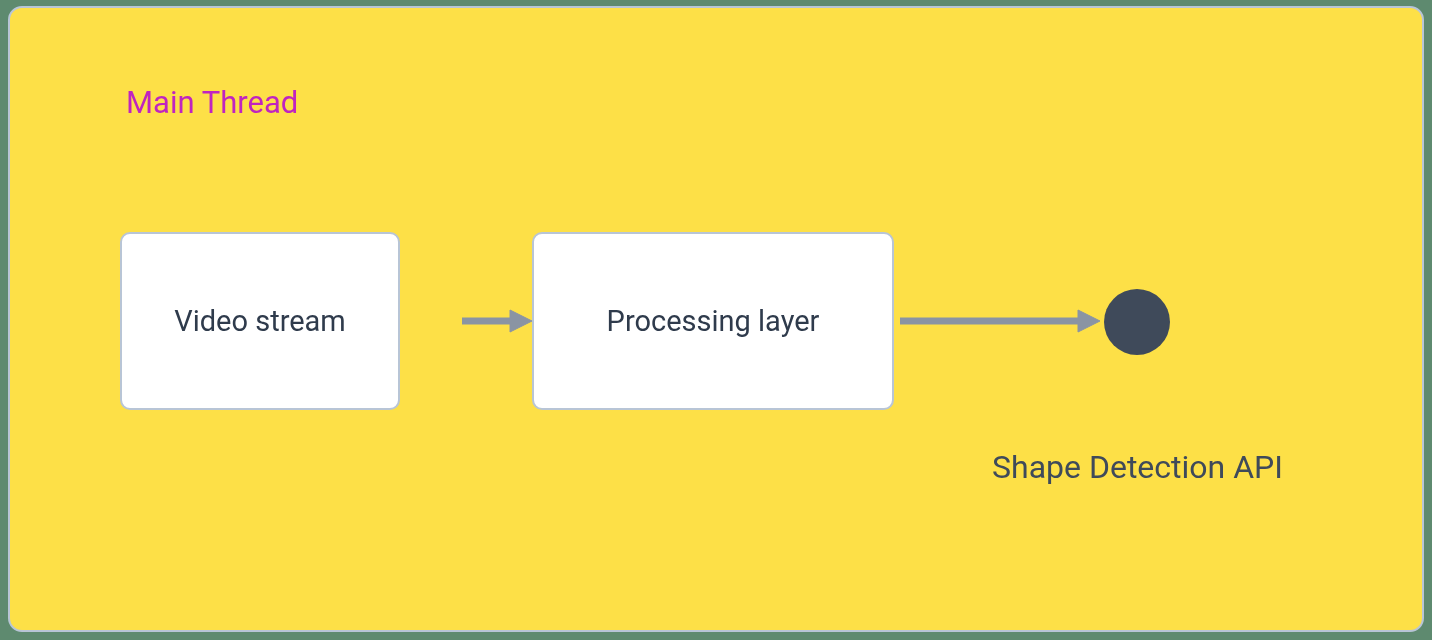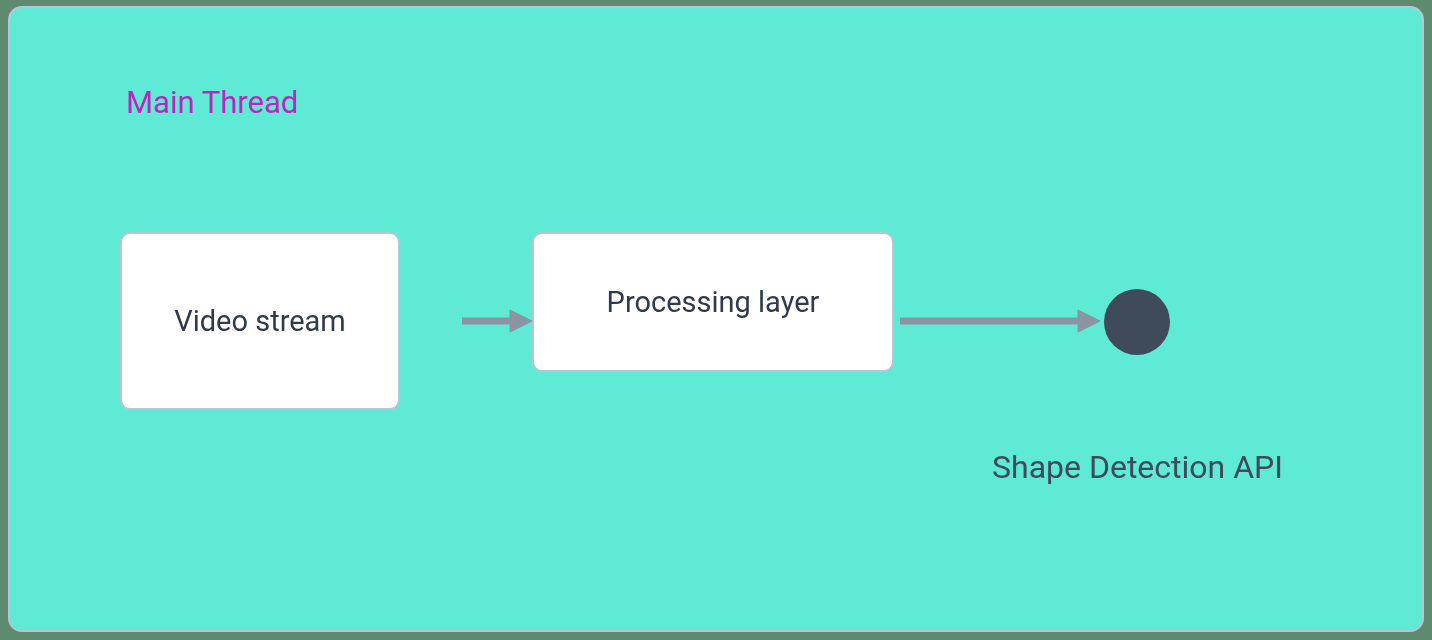--- a/index.html
+++ b/index.html
@@ -4,21 +4,21 @@
   <style>
     * { box-sizing: border-box; margin: 0; padding: 0; }
     body {
       font-family: -apple-system, BlinkMacSystemFont, "Segoe UI", Roboto, Helvetica, Arial, sans-serif;
       background: #5e8a6f;
       width: 1432px;
       height: 640px;
       overflow: hidden;
     }
     .canvas {
-      background: #5eead4;
+      background: #fde047;
       border: 2px solid #b8c5d6;
       border-radius: 14px;
       position: absolute;
       inset: 6px 8px 8px 8px;
     }
     .section-title {
       position: absolute;
       top: 76px;
       left: 116px;
       font-size: 31px;
@@ -30,21 +30,21 @@
       border: 2px solid #b8c5d6;
       border-radius: 10px;
       display: flex;
       align-items: center;
       justify-content: center;
       font-size: 29px;
       color: #2f3b4c;
       background: #ffffff;
     }
     .box-a { top: 224px; left: 110px; width: 280px; height: 178px; }
-    .box-b { top: 224px; left: 522px; width: 362px; height: 140px; }
+    .box-b { top: 224px; left: 522px; width: 362px; height: 178px; }
     .dot {
       position: absolute;
       top: 281px;
       left: 1094px;
       width: 66px;
       height: 66px;
       border-radius: 50%;
       background: #3f4a5a;
     }
     .dot-label {

